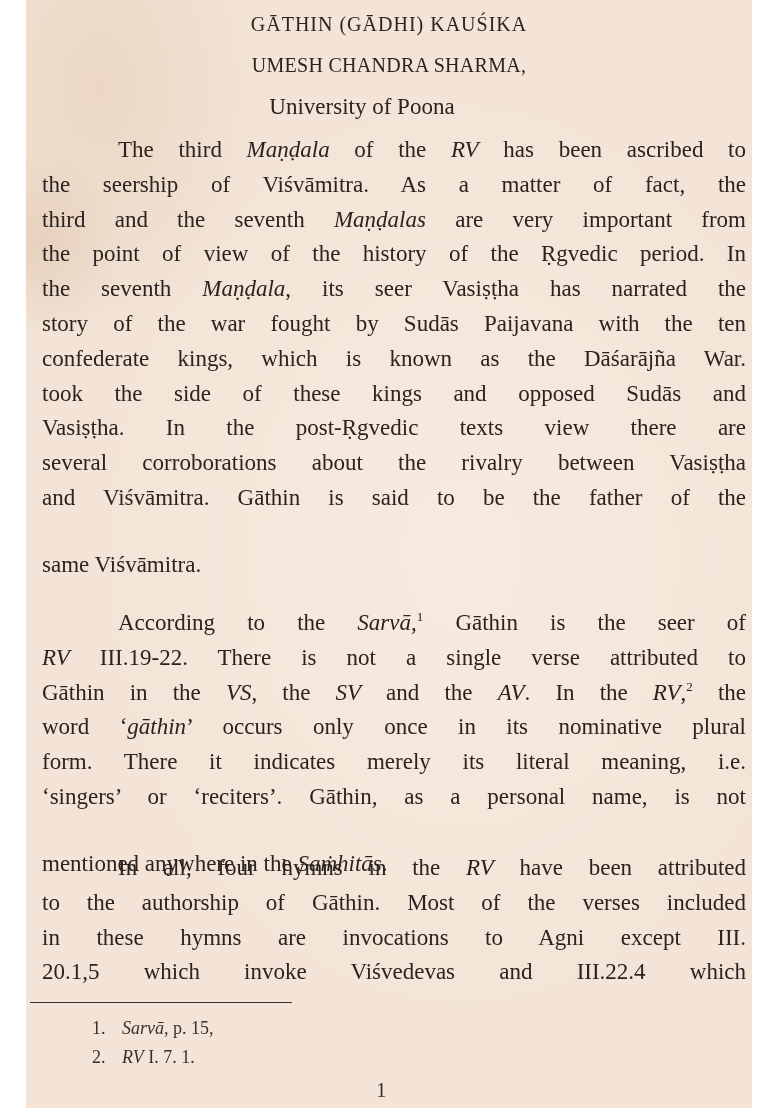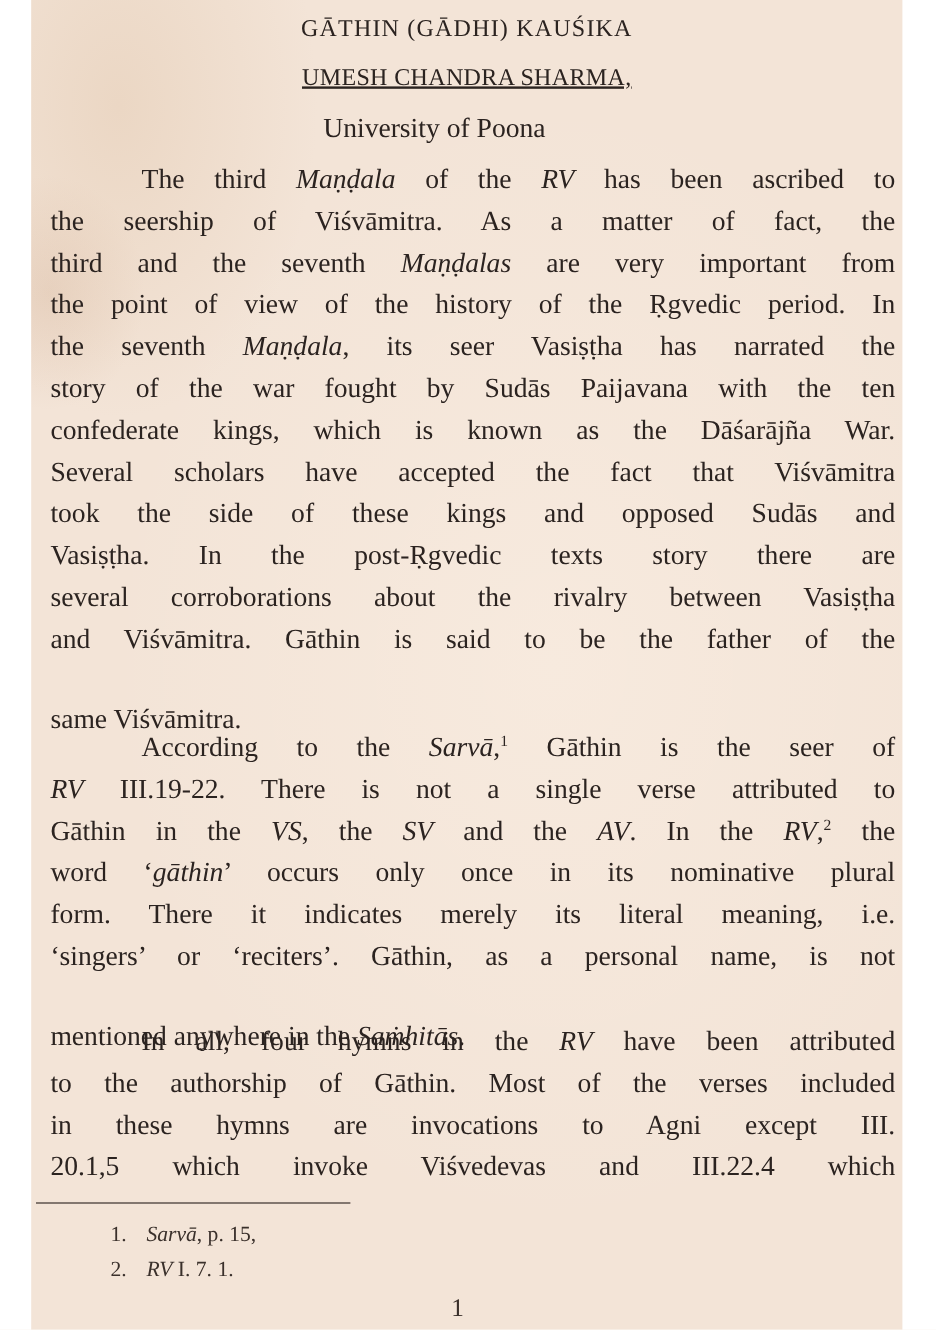--- a/index.html
+++ b/index.html
@@ -39,21 +39,20 @@
     }
     .author {
       position: absolute;
       left: 0;
       width: 726px;
       top: 52px;
       text-align: center;
       font-size: 20px;
       line-height: 26px;
       letter-spacing: 0.3px;
-      text-decoration: underline;
     }
     .affiliation {
       position: absolute;
       left: 0;
       width: 672px;
       top: 92px;
       text-align: center;
       font-size: 23px;
       line-height: 30px;
     }
@@ -121,23 +120,22 @@
   <div class="affiliation">University of Poona</div>
 
   <div class="body-text para1">
       <span class="line indent">The third <i>Maṇḍala</i> of the <i>RV</i> has been ascribed to</span>
       <span class="line">the seership of Viśvāmitra. As a matter of fact, the</span>
       <span class="line">third and the seventh <i>Maṇḍalas</i> are very important from</span>
       <span class="line">the point of view of the history of the Ṛgvedic period. In</span>
       <span class="line">the seventh <i>Maṇḍala</i>, its seer Vasiṣṭha has narrated the</span>
       <span class="line">story of the war fought by Sudās Paijavana with the ten</span>
       <span class="line">confederate kings, which is known as the Dāśarājña War.</span>
-      <span class="line">Several scholars have accepted the fact that Viśvāmitra</span>
       <span class="line">took the side of these kings and opposed Sudās and</span>
-      <span class="line">Vasiṣṭha. In the post-Ṛgvedic texts story there are</span>
+      <span class="line">Vasiṣṭha. In the post-Ṛgvedic texts view there are</span>
       <span class="line">several corroborations about the rivalry between Vasiṣṭha</span>
       <span class="line">and Viśvāmitra. Gāthin is said to be the father of the</span>
       <span class="line last">same Viśvāmitra.</span>
     </div>
   <div class="body-text para2">
       <span class="line indent">According to the <i>Sarvā</i>,<sup>1</sup> Gāthin is the seer of</span>
       <span class="line"><i>RV</i> III.19-22. There is not a single verse attributed to</span>
       <span class="line">Gāthin in the <i>VS</i>, the <i>SV</i> and the <i>AV</i>. In the <i>RV</i>,<sup>2</sup> the</span>
       <span class="line">word ‘<i>gāthin</i>’ occurs only once in its nominative plural</span>
       <span class="line">form. There it indicates merely its literal meaning, i.e.</span>

